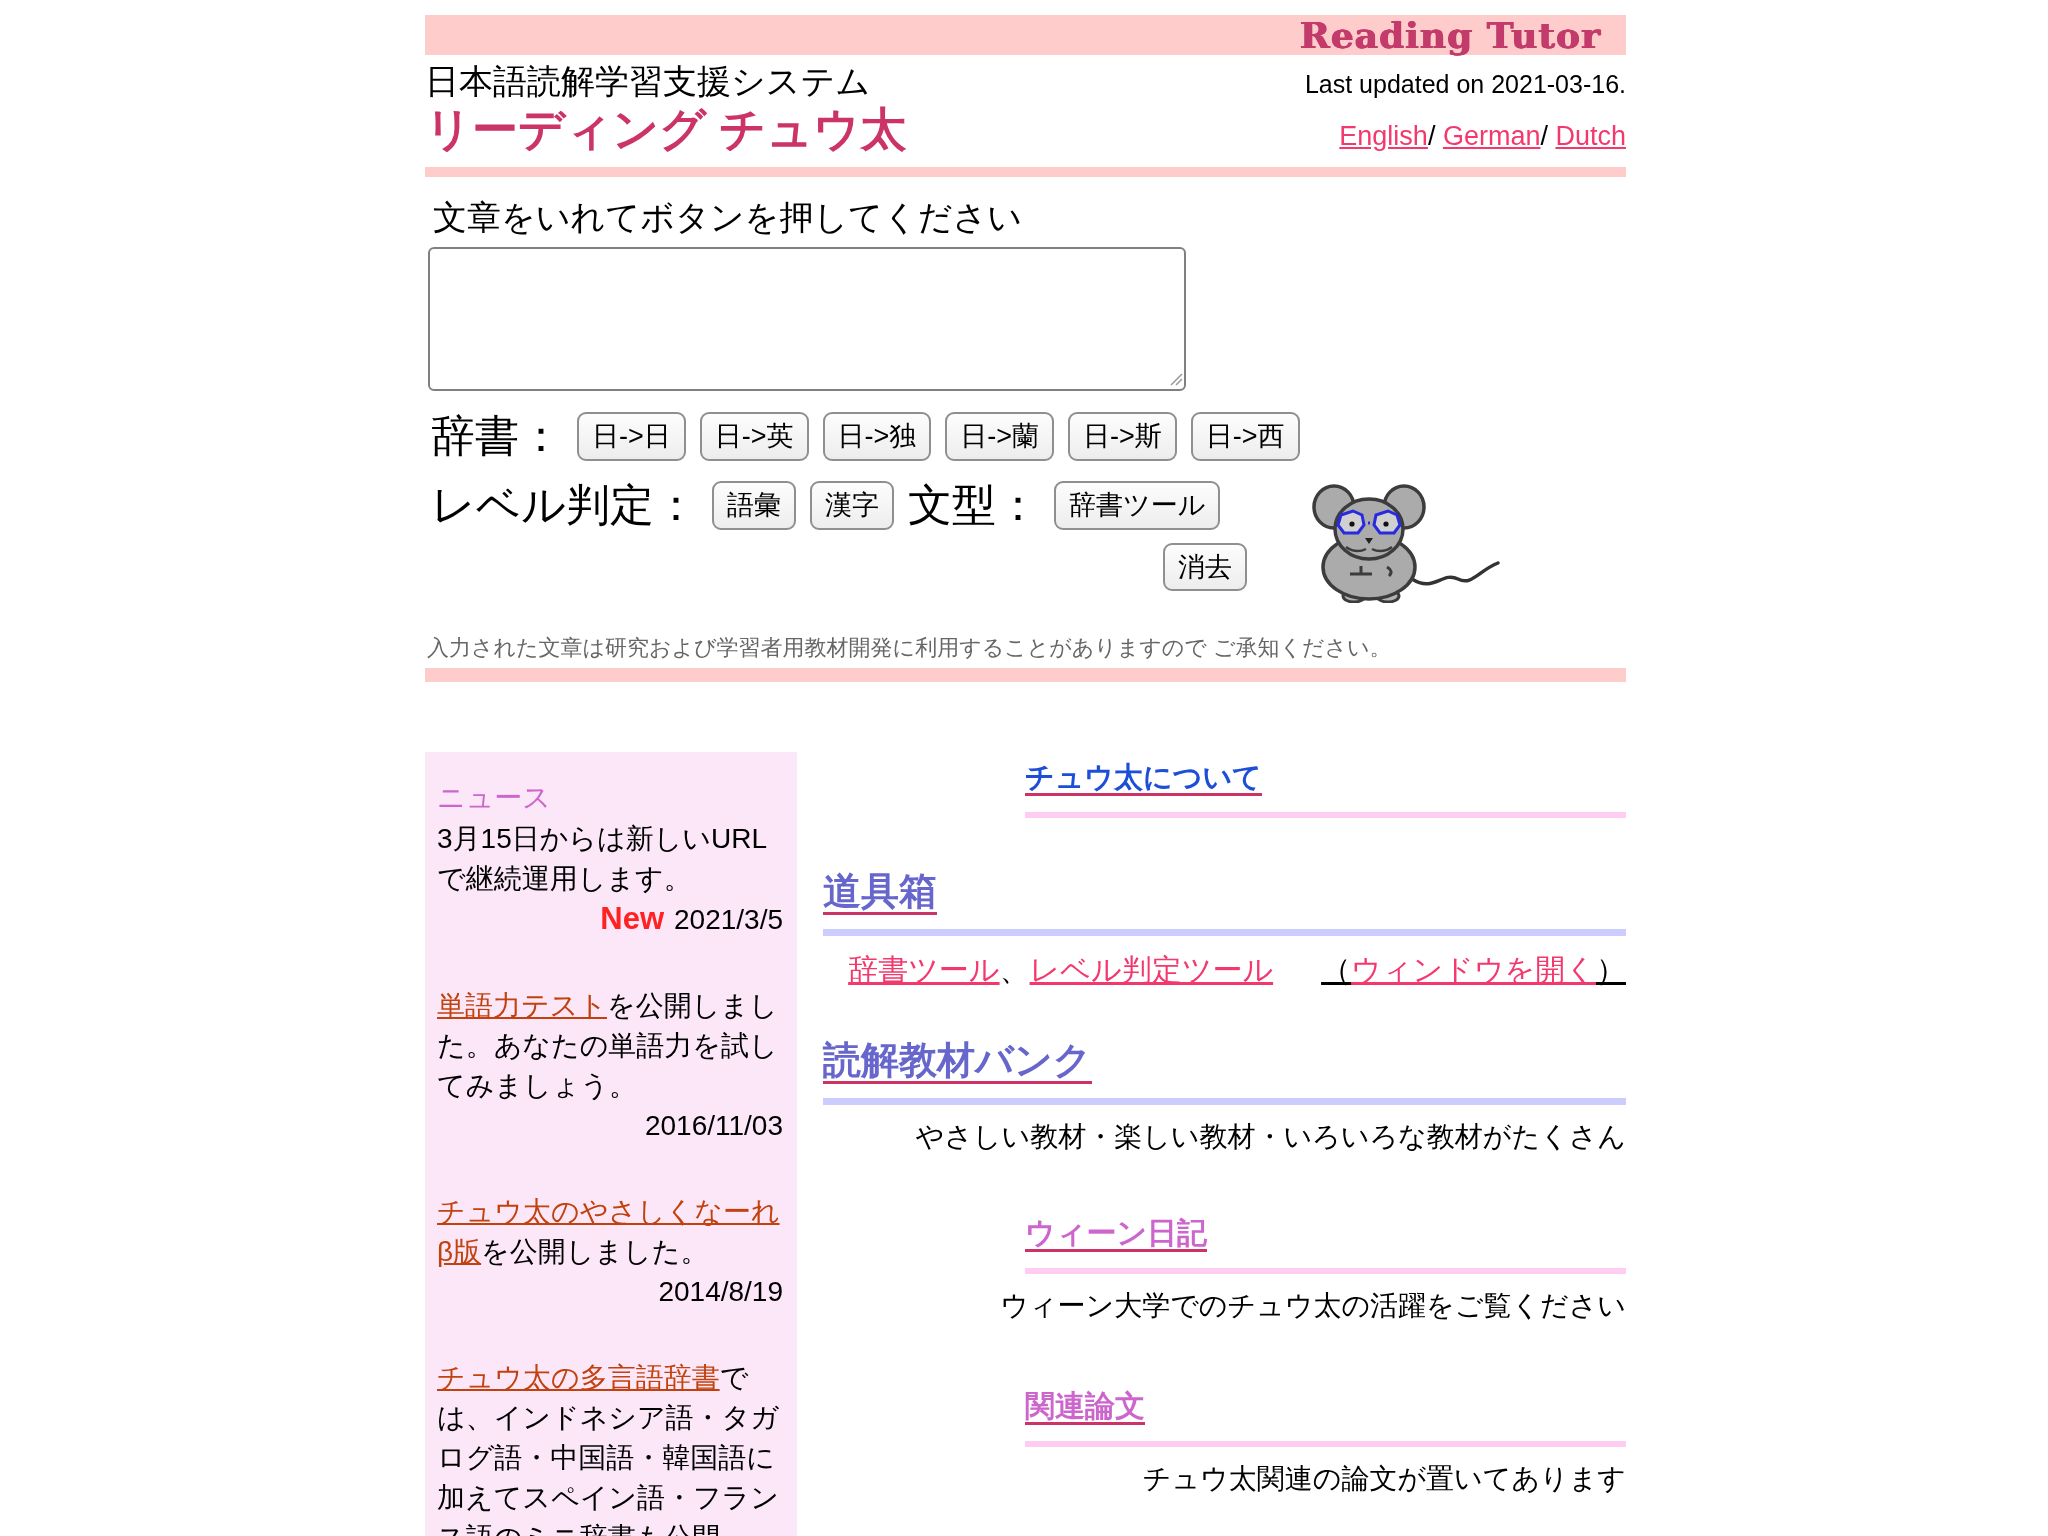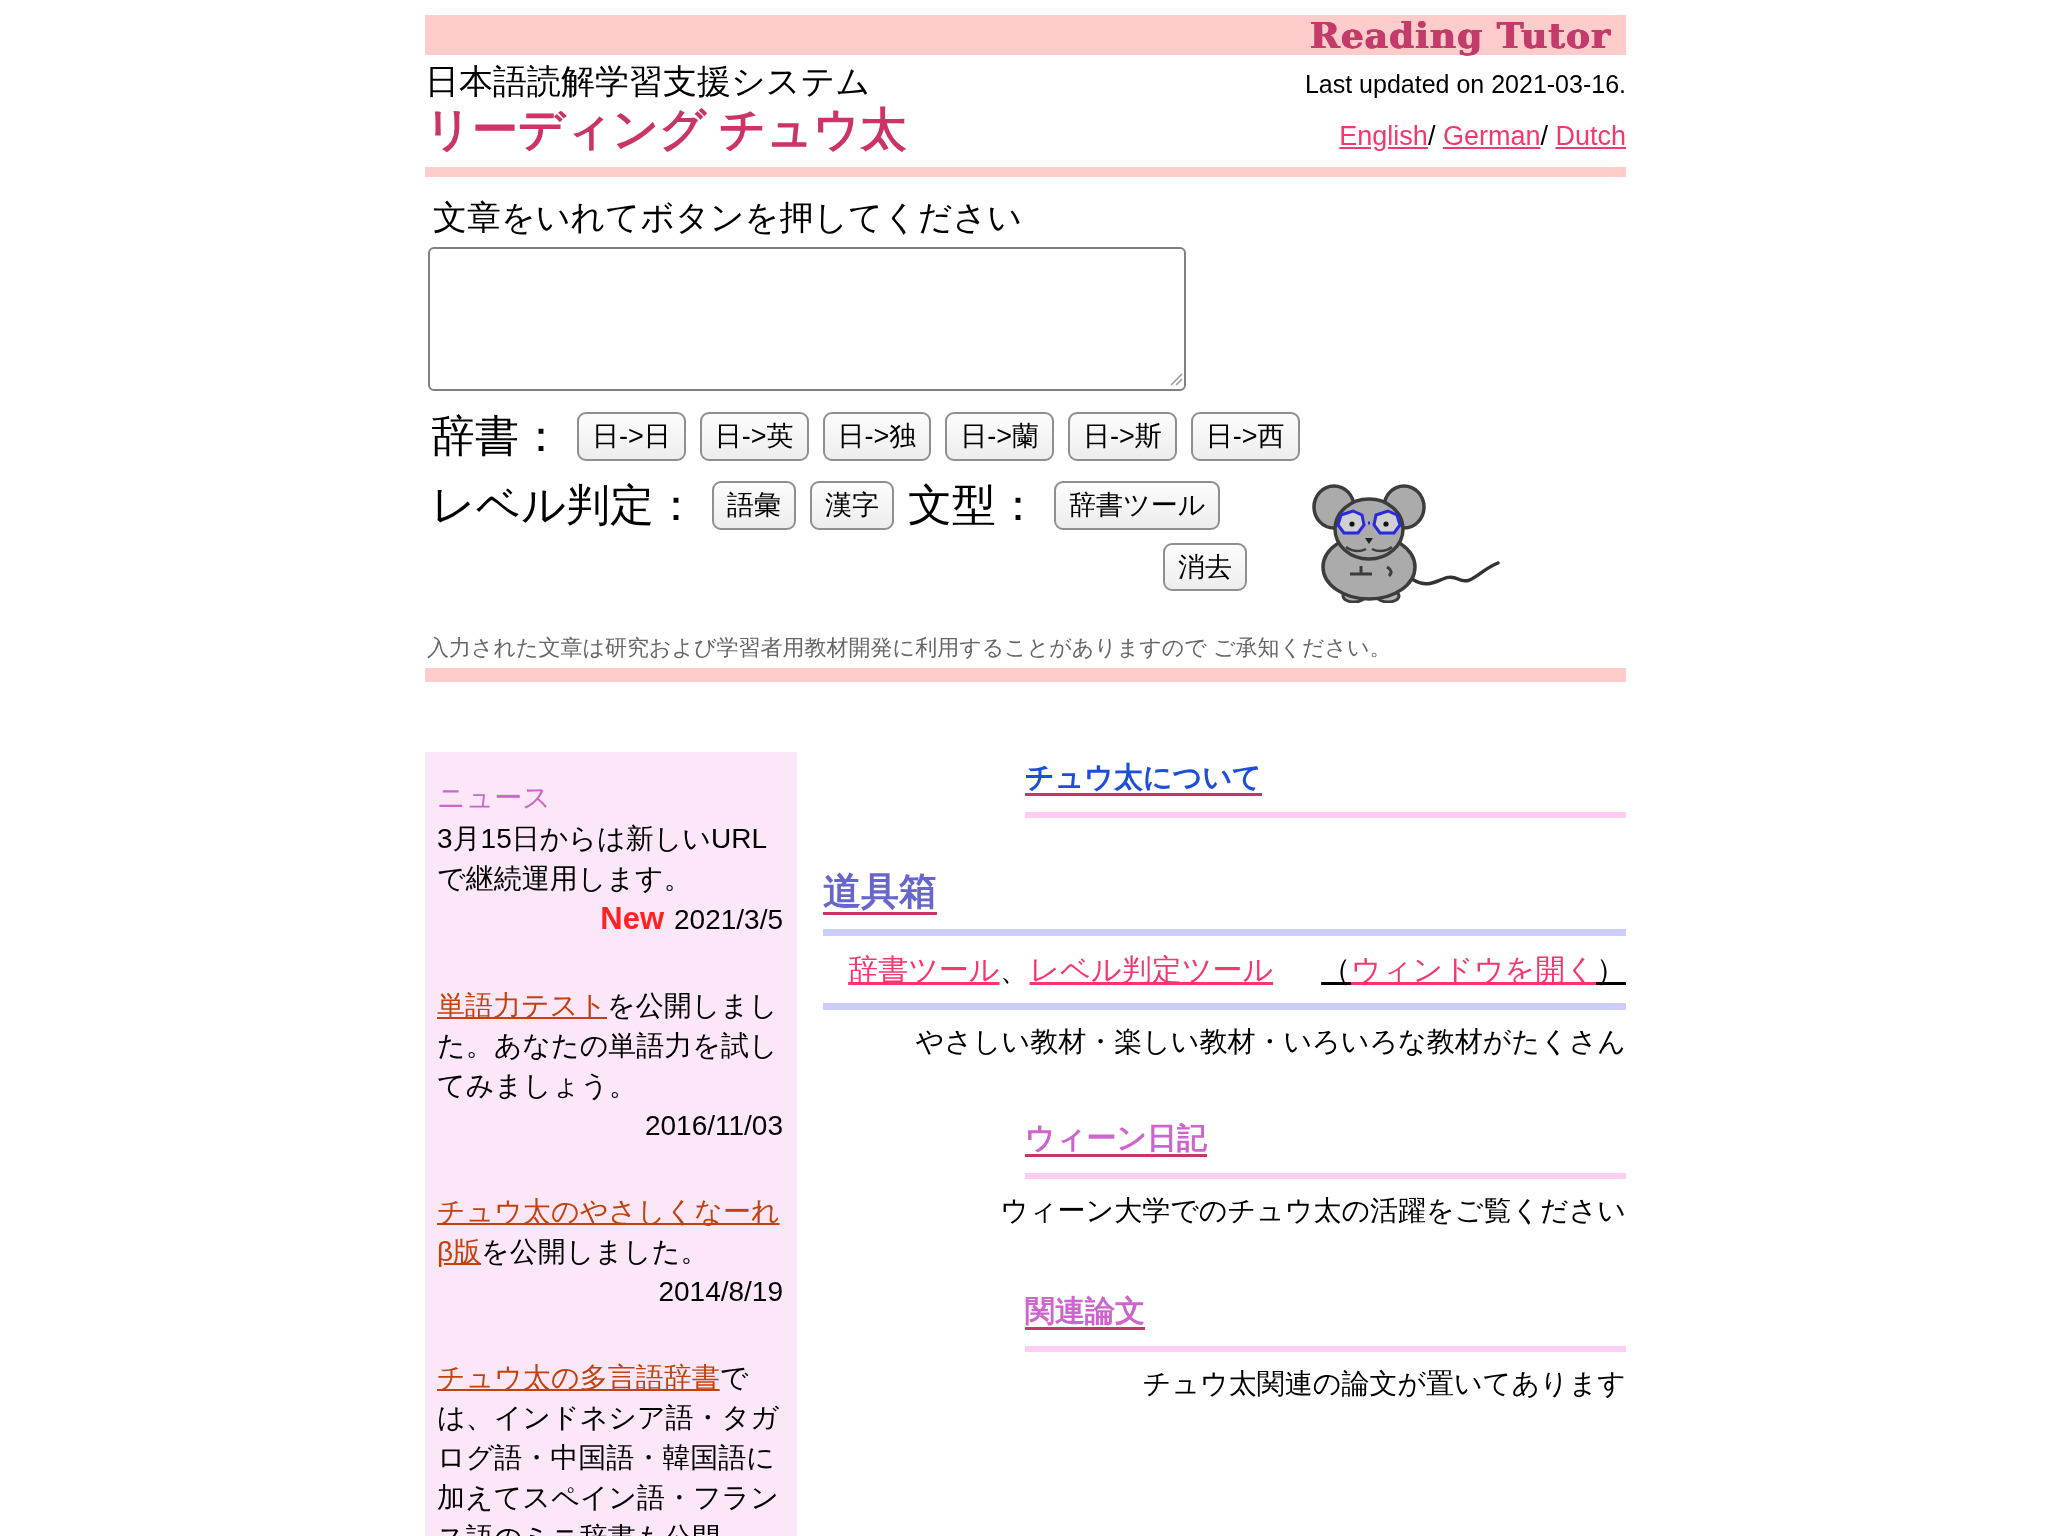--- a/index.html
+++ b/index.html
@@ -5,21 +5,21 @@
   * { margin:0; padding:0; box-sizing:border-box; }
   html,body { background:#fff; }
   .page {
     position:relative; width:2048px; height:1536px; overflow:hidden;
     font-family:"Liberation Sans","DejaVu Sans",sans-serif; color:#000; background:#fff;
   }
   .content { position:absolute; left:425px; top:0; width:1201px; }
 
   
   .top-bar { margin-top:15px; height:40px; background:#ffcccc;
-    display:flex; justify-content:flex-end; align-items:center; padding-right:15px; }
+    display:flex; justify-content:flex-end; align-items:center; padding-right:25px; }
   .logo { font-size:36px; font-weight:bold; color:#c23b6b; letter-spacing:1px;
     font-family:"DejaVu Serif","Liberation Serif",serif;
     text-shadow:0.6px 0 #c23b6b, -0.6px 0 #c23b6b; }
   .header-row1 { display:flex; justify-content:space-between; align-items:baseline;
     margin-top:6px; line-height:40px; }
   .sys-title { font-size:34px; }
   .updated { font-size:25px; }
   .header-row2 { display:flex; justify-content:space-between; align-items:baseline; line-height:50px; }
   .site-title { font-size:46px; font-weight:bold; color:#cc3366; }
   .langs { font-size:27px; }
@@ -183,20 +183,23 @@
         <div class="hr-pink"></div>
 
         <div class="h-blue mt-toolbox">
           <a>道具箱</a>
         </div>
         <div class="hr-blue" style="margin-left:0;"></div>
         <div class="tools-row">
           <a class="plink">辞書ツール</a><span>、</span><a class="plink">レベル判定ツール</a><span class="paren-group"><span>（</span><a class="plink">ウィンドウを開く</a><span>）</span></span>
         </div>
 
+        <div class="h-blue mt-bank">
+          <a>読解教材バンク</a>
+        </div>
         <div class="hr-blue"></div>
         <div class="desc">やさしい教材・楽しい教材・いろいろな教材がたくさん</div>
 
         <div class="h-orchid mt-vienna">
           <a>ウィーン日記</a>
         </div>
         <div class="hr-pink"></div>
         <div class="desc">ウィーン大学でのチュウ太の活躍をご覧ください</div>
 
         <div class="h-orchid mt-papers">

